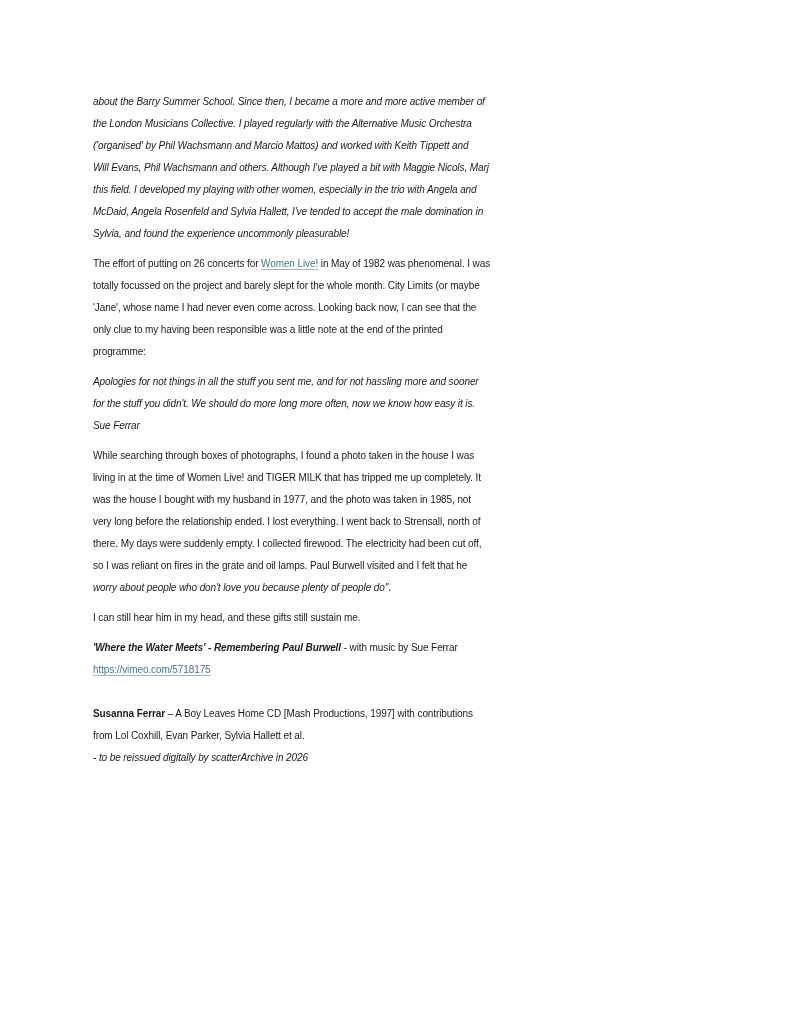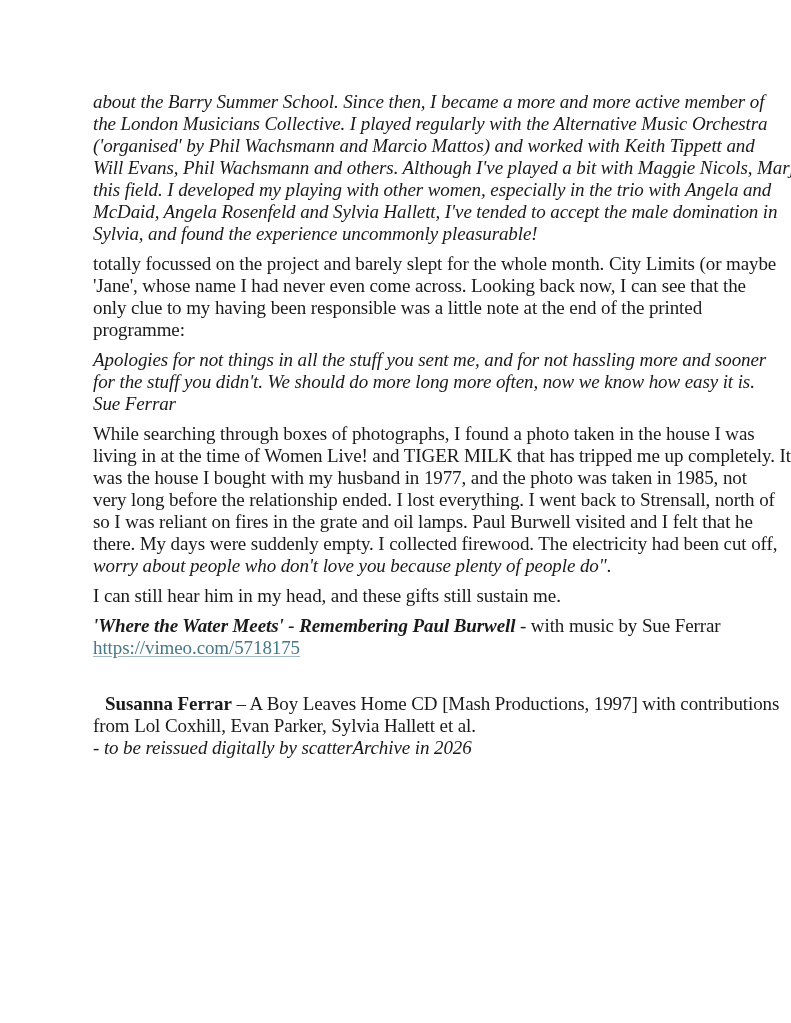--- a/index.html
+++ b/index.html
@@ -13,78 +13,78 @@
       position: relative;
       overflow: hidden;
       font-family: "Liberation Sans", sans-serif;
       color: #1a1a1a;
     }
     .page {
       position: absolute;
       left: 93px;
       top: 91px;
       width: 612px;
-      font-size: 19px;
+      font-size: 10px;
       line-height: 22px;
       letter-spacing: -0.1px;
-      font-family: Liberation Serif, serif;
     }
     .para {
       margin: 0 0 8px 0;
       padding: 0;
     }
     .para.italic { font-style: italic; }
     .line { display: block; white-space: nowrap; }
     .link {
       color: #467886;
       text-decoration: underline;
       text-decoration-color: #9fb8bf;
       text-underline-offset: 2px;
     }
     .bi { font-weight: bold; font-style: italic; }
-    .b { font-weight: bold; margin-left: 12px; }
+    .b { font-weight: bold; }
     .i { font-style: italic; }
     .spacer { height: 22px; }
-    .para.tight { margin-bottom: 12px; }
+    .para.tight { margin-bottom: 0; }
   </style>
 </head>
 <body>
 
 <div class="page">
 
   <p class="para italic">
     <span class="line">about the Barry Summer School. Since then, I became a more and more active member of</span>
     <span class="line">the London Musicians Collective. I played regularly with the Alternative Music Orchestra</span>
     <span class="line">('organised' by Phil Wachsmann and Marcio Mattos) and worked with Keith Tippett and</span>
     <span class="line">Will Evans, Phil Wachsmann and others. Although I've played a bit with Maggie Nicols, Marj</span>
     <span class="line">this field. I developed my playing with other women, especially in the trio with Angela and</span>
     <span class="line">McDaid, Angela Rosenfeld and Sylvia Hallett, I've tended to accept the male domination in</span>
     <span class="line">Sylvia, and found the experience uncommonly pleasurable!</span>
   </p>
 
   <p class="para">
+    <span class="line"><span>The effort of putting on 26 concerts for </span><a class="link">Women Live!</a><span> in May of 1982 was phenomenal. I was</span></span>
     <span class="line">totally focussed on the project and barely slept for the whole month. City Limits (or maybe</span>
     <span class="line">'Jane', whose name I had never even come across. Looking back now, I can see that the</span>
     <span class="line">only clue to my having been responsible was a little note at the end of the printed</span>
     <span class="line">programme:</span>
   </p>
 
   <p class="para italic">
     <span class="line">Apologies for not things in all the stuff you sent me, and for not hassling more and sooner</span>
     <span class="line">for the stuff you didn't. We should do more long more often, now we know how easy it is.</span>
     <span class="line">Sue Ferrar</span>
   </p>
 
   <p class="para">
     <span class="line">While searching through boxes of photographs, I found a photo taken in the house I was</span>
     <span class="line">living in at the time of Women Live! and TIGER MILK that has tripped me up completely. It</span>
     <span class="line">was the house I bought with my husband in 1977, and the photo was taken in 1985, not</span>
     <span class="line">very long before the relationship ended. I lost everything.  I went back to Strensall, north of</span>
+    <span class="line">there. My days were suddenly empty. I collected firewood. The electricity had been cut off,</span>
     <span class="line">so I was reliant on fires in the grate and oil lamps. Paul Burwell visited and I felt that he</span>
-    <span class="line">there. My days were suddenly empty. I collected firewood. The electricity had been cut off,</span>
     <span class="line"><span class="i">worry about people who don't love you because plenty of people do"</span><span>.</span></span>
   </p>
 
   <p class="para">
     <span class="line">I can still hear him in my head, and these gifts still sustain me.</span>
   </p>
 
   <p class="para tight">
     <span class="line"><span class="bi">'Where the Water Meets' - Remembering Paul Burwell</span><span> - with music by Sue Ferrar</span></span>
     <span class="line"><a class="link">https://vimeo.com/5718175</a></span>

